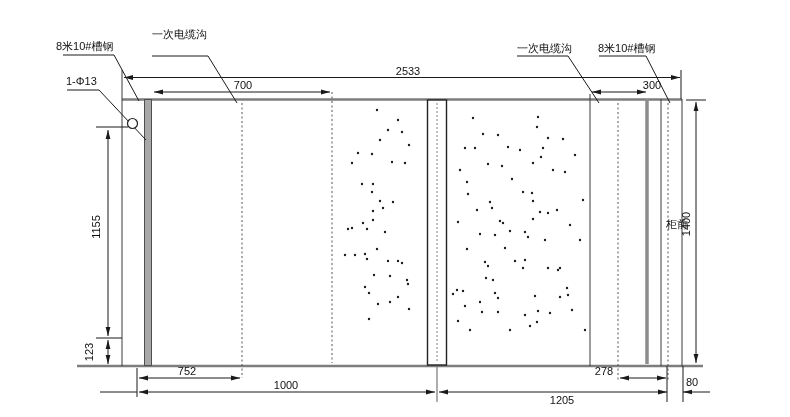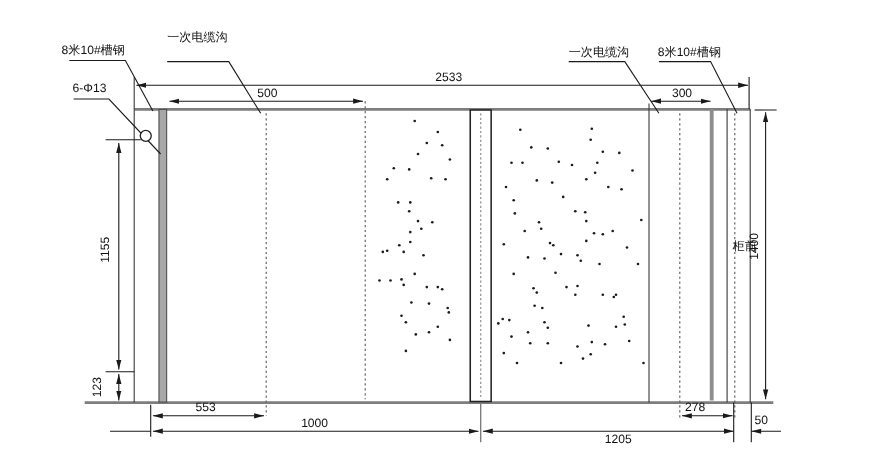--- a/index.html
+++ b/index.html
@@ -216,28 +216,28 @@
       <polyline class="leader" points="599,56 646,56 670,103" data-name="leader-right-channel"></polyline>
       <polyline class="leader" points="67,90 99,90 146,140" data-name="leader-bolt-holes"></polyline>
       <circle cx="132.5" cy="123.5" r="5" fill="#ffffff" stroke="#222" stroke-width="1.2" data-name="bolt-hole-circle"></circle>
     </g>
   </svg>
 
   <span class="lbl anchor-left" style="left:56px;top:40px" data-name="callout-left-channel">8米10#槽钢</span>
   <span class="lbl anchor-left" style="left:152px;top:28px" data-name="callout-primary-trench">一次电缆沟</span>
   <span class="lbl anchor-left" style="left:517px;top:42px" data-name="callout-secondary-trench">一次电缆沟</span>
   <span class="lbl anchor-left" style="left:598px;top:42px" data-name="callout-right-channel">8米10#槽钢</span>
-  <span class="lbl anchor-left" style="left:66px;top:75px" data-name="callout-bolt-holes">6-Φ13</span>
+  <span class="lbl anchor-left" style="left:66px;top:75px" data-name="callout-bolt-holes">1-Φ13</span>
   <span class="lbl" style="left:677px;top:224px" data-name="callout-cabinet-front">柜前</span>
 
   <span class="lbl" style="left:408px;top:71px" data-name="dim-text-overall-width">2533</span>
-  <span class="lbl" style="left:243px;top:85px" data-name="dim-text-primary-span">500</span>
-  <span class="lbl" style="left:620px;top:85px" data-name="dim-text-secondary-span">300</span>
+  <span class="lbl" style="left:243px;top:85px" data-name="dim-text-primary-span">700</span>
+  <span class="lbl" style="left:652px;top:85px" data-name="dim-text-secondary-span">300</span>
   <span class="lbl rot" style="left:96px;top:227px" data-name="dim-text-left-upper">1155</span>
   <span class="lbl rot" style="left:89px;top:352px" data-name="dim-text-left-lower">123</span>
   <span class="lbl rot" style="left:686px;top:224px" data-name="dim-text-right-height">1400</span>
-  <span class="lbl" style="left:187px;top:371px" data-name="dim-text-bottom-553">553</span>
-  <span class="lbl" style="left:632px;top:371px" data-name="dim-text-bottom-278">278</span>
+  <span class="lbl" style="left:187px;top:371px" data-name="dim-text-bottom-553">752</span>
+  <span class="lbl" style="left:604px;top:371px" data-name="dim-text-bottom-278">278</span>
   <span class="lbl" style="left:286px;top:385px" data-name="dim-text-bottom-1550">1000</span>
   <span class="lbl" style="left:562px;top:400px" data-name="dim-text-bottom-1205">1205</span>
-  <span class="lbl" style="left:692px;top:382px" data-name="dim-text-bottom-50">50</span>
+  <span class="lbl" style="left:692px;top:382px" data-name="dim-text-bottom-50">80</span>
 
 </div>
 
 </body></html>

